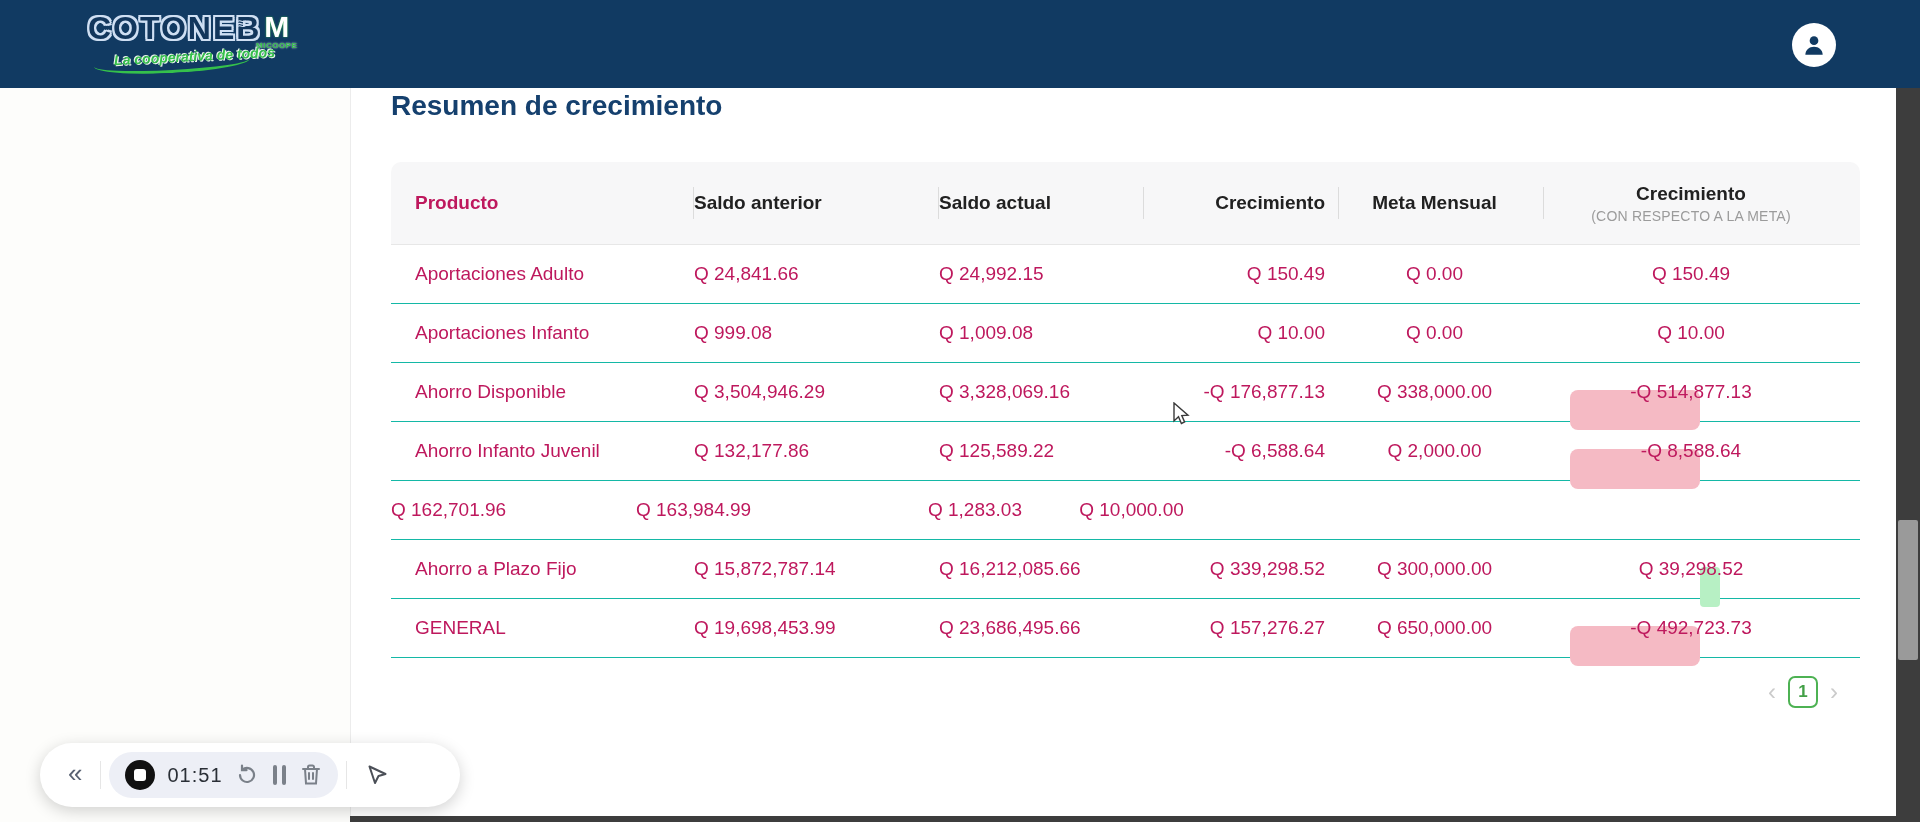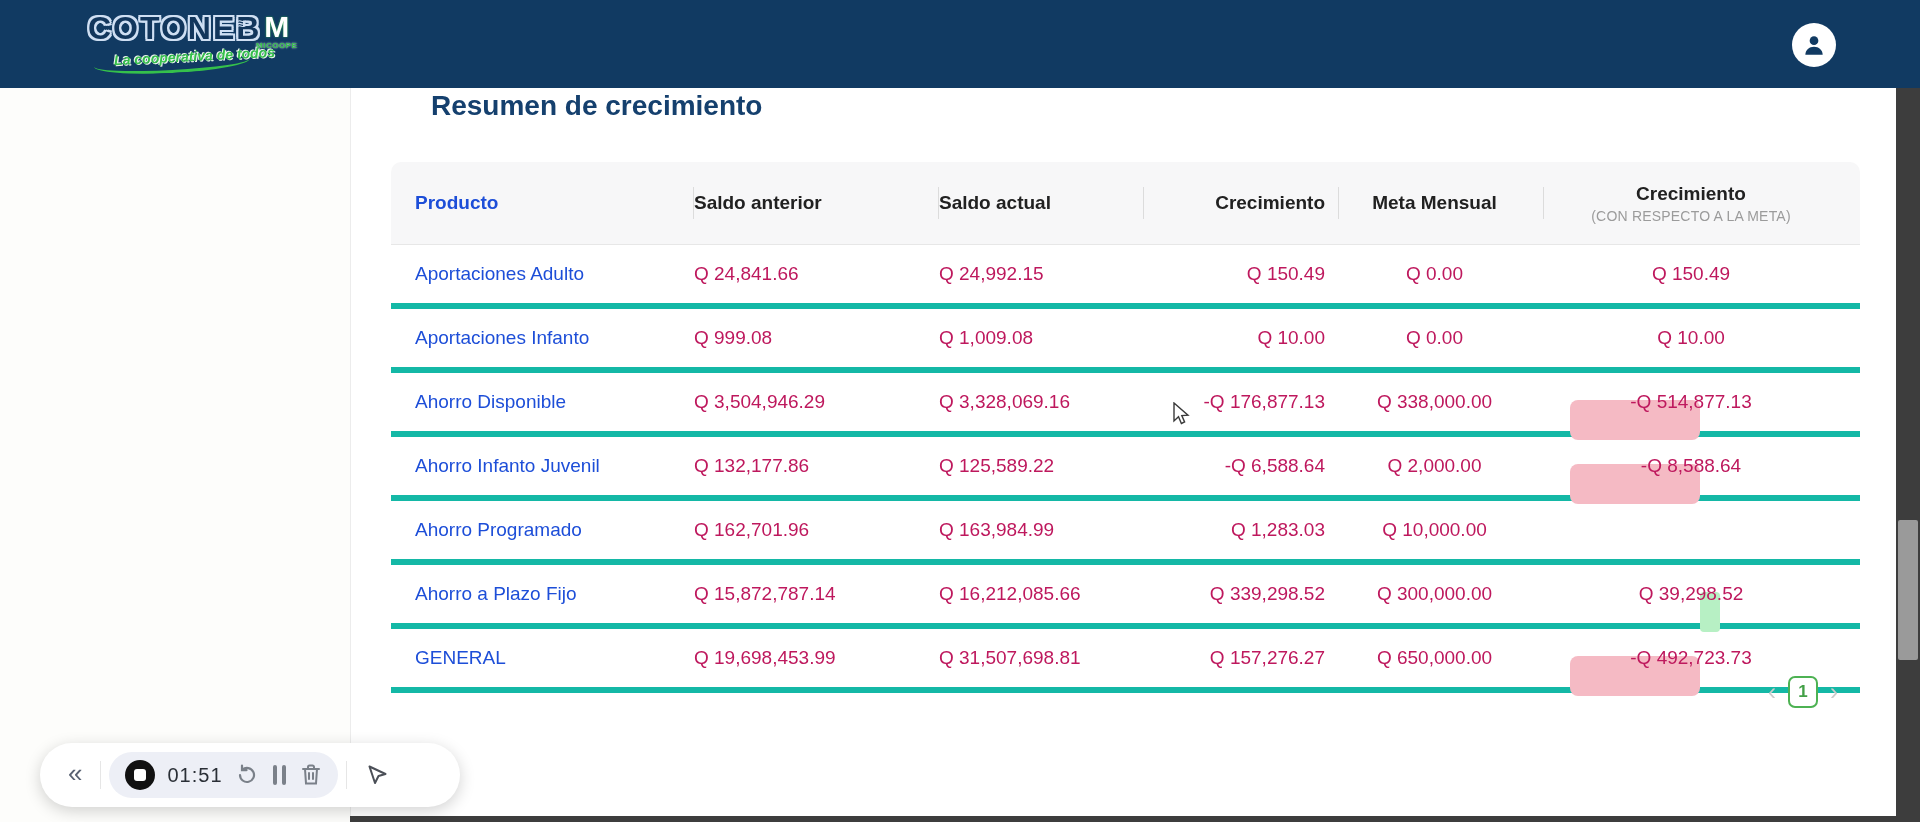--- a/index.html
+++ b/index.html
@@ -26,32 +26,32 @@
     background:#fff;display:flex;align-items:center;justify-content:center;cursor:pointer;}
 
   
   .sidebar{position:absolute;left:0;top:88px;width:350px;height:734px;background:#fdfdfb;
     border-right:1px solid #ececec;}
   .vtrack{position:absolute;right:0;top:88px;width:24px;height:734px;background:#3d3d3d;}
   .vthumb{position:absolute;left:2px;top:432px;width:20px;height:140px;background:#9a9a9a;border-radius:2px;}
   .hstrip{position:absolute;left:350px;bottom:0;width:1546px;height:6px;background:#3d3d3d;}
 
   
-  .page-title{position:absolute;left:391px;top:90px;font-size:28px;font-weight:700;color:#15406e;margin-left:40px;}
+  .page-title{position:absolute;left:391px;top:90px;font-size:28px;font-weight:700;color:#15406e;}
 
   
   .growth-table{position:absolute;left:391px;top:162px;width:1469px;}
   .thead{display:flex;align-items:center;height:82px;background:#f7f7f8;border-radius:10px 10px 0 0;}
   .th{font-weight:700;font-size:19px;color:#212121;position:relative;box-sizing:border-box;}
   .th:not(.last)::after{content:"";position:absolute;right:0;top:50%;transform:translateY(-50%);
     height:32px;width:1px;background:#dcdcdc;}
-  .tr{display:flex;align-items:center;height:58px;border-bottom:6px solid #14b8a6;}
+  .tr{display:flex;align-items:center;height:58px;border-bottom:1px solid #14b8a6;}
   .tr:first-child{border-top:1px solid #e7e7e7;}
   .td{font-size:19px;color:#be185d;box-sizing:border-box;}
-  .c1{width:303px;padding-left:24px;text-align:left;color:#1d4ed8;}
+  .c1{width:303px;padding-left:24px;text-align:left;color:#be185d;}
   .c2{width:245px;padding-right:34px;text-align:left;}
   .c3{width:205px;padding-right:18px;}
   .c4{width:195px;padding-right:14px;text-align:right;}
   .c5{width:205px;padding-right:14px;text-align:center;}
   .c6{width:316px;padding-right:22px;text-align:center;position:relative;}
   .th.c6{display:flex;flex-direction:column;justify-content:center;align-items:center;gap:3px;}
   .th-sub{font-size:14px;font-weight:400;color:#9b9b9b;letter-spacing:.2px;}
   .hl-bar{position:absolute;top:9px;height:40px;border-radius:8px;z-index:0;}
   .hl-neg{left:26px;width:130px;background:#f5bac4;}
   .hl-pos{left:156px;width:20px;background:#b7f0c4;border-radius:4px;}
@@ -160,40 +160,39 @@
       <div class="tr">
         <div class="td c1">Ahorro Infanto Juvenil</div>
         <div class="td c2">Q 132,177.86</div>
         <div class="td c3">Q 125,589.22</div>
         <div class="td c4">-Q 6,588.64</div>
         <div class="td c5">Q 2,000.00</div>
         <div class="td c6"><span class="hl-bar hl-neg"></span><span class="val">-Q 8,588.64</span></div>
       </div>
 
       <div class="tr">
-        <div class="td c1">Ahorro Programado</div>
         <div class="td c2">Q 162,701.96</div>
         <div class="td c3">Q 163,984.99</div>
         <div class="td c4">Q 1,283.03</div>
         <div class="td c5">Q 10,000.00</div>
       </div>
 
       <div class="tr">
         <div class="td c1">Ahorro a Plazo Fijo</div>
         <div class="td c2">Q 15,872,787.14</div>
         <div class="td c3">Q 16,212,085.66</div>
         <div class="td c4">Q 339,298.52</div>
         <div class="td c5">Q 300,000.00</div>
         <div class="td c6"><span class="hl-bar hl-pos"></span><span class="val">Q 39,298.52</span></div>
       </div>
 
       <div class="tr">
         <div class="td c1">GENERAL</div>
         <div class="td c2">Q 19,698,453.99</div>
-        <div class="td c3">Q 31,507,698.81</div>
+        <div class="td c3">Q 23,686,495.66</div>
         <div class="td c4">Q 157,276.27</div>
         <div class="td c5">Q 650,000.00</div>
         <div class="td c6"><span class="hl-bar hl-neg"></span><span class="val">-Q 492,723.73</span></div>
       </div>
 
     </div>
   </div>
 
   <div class="pagination">
     <span class="pg-chevron">‹</span>

